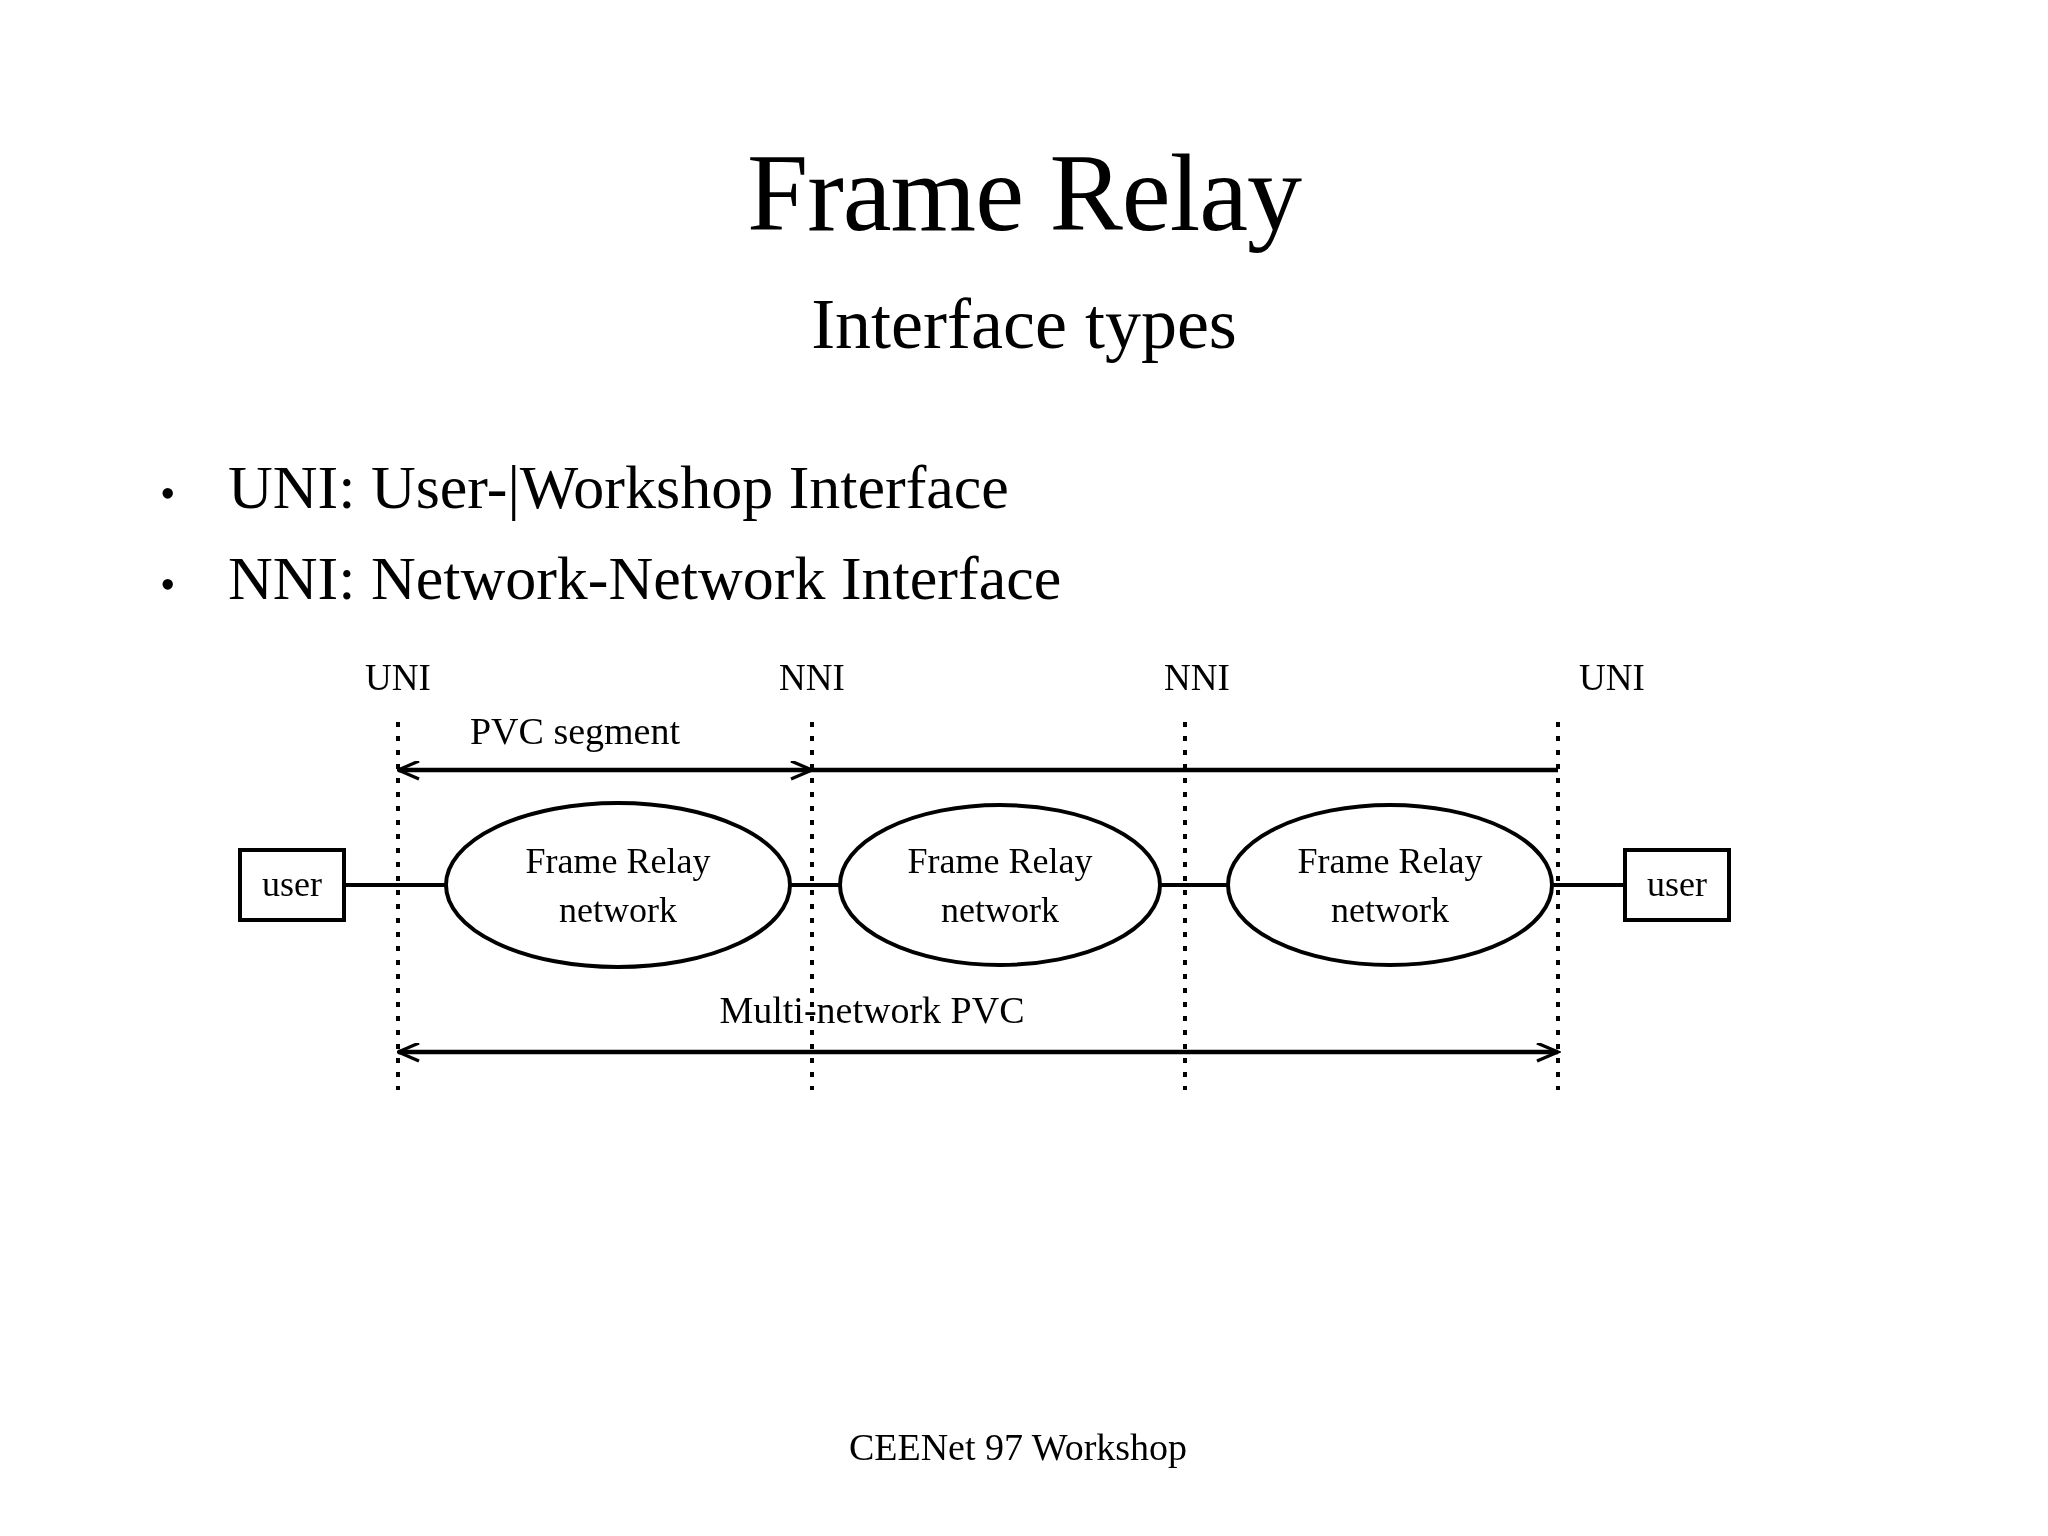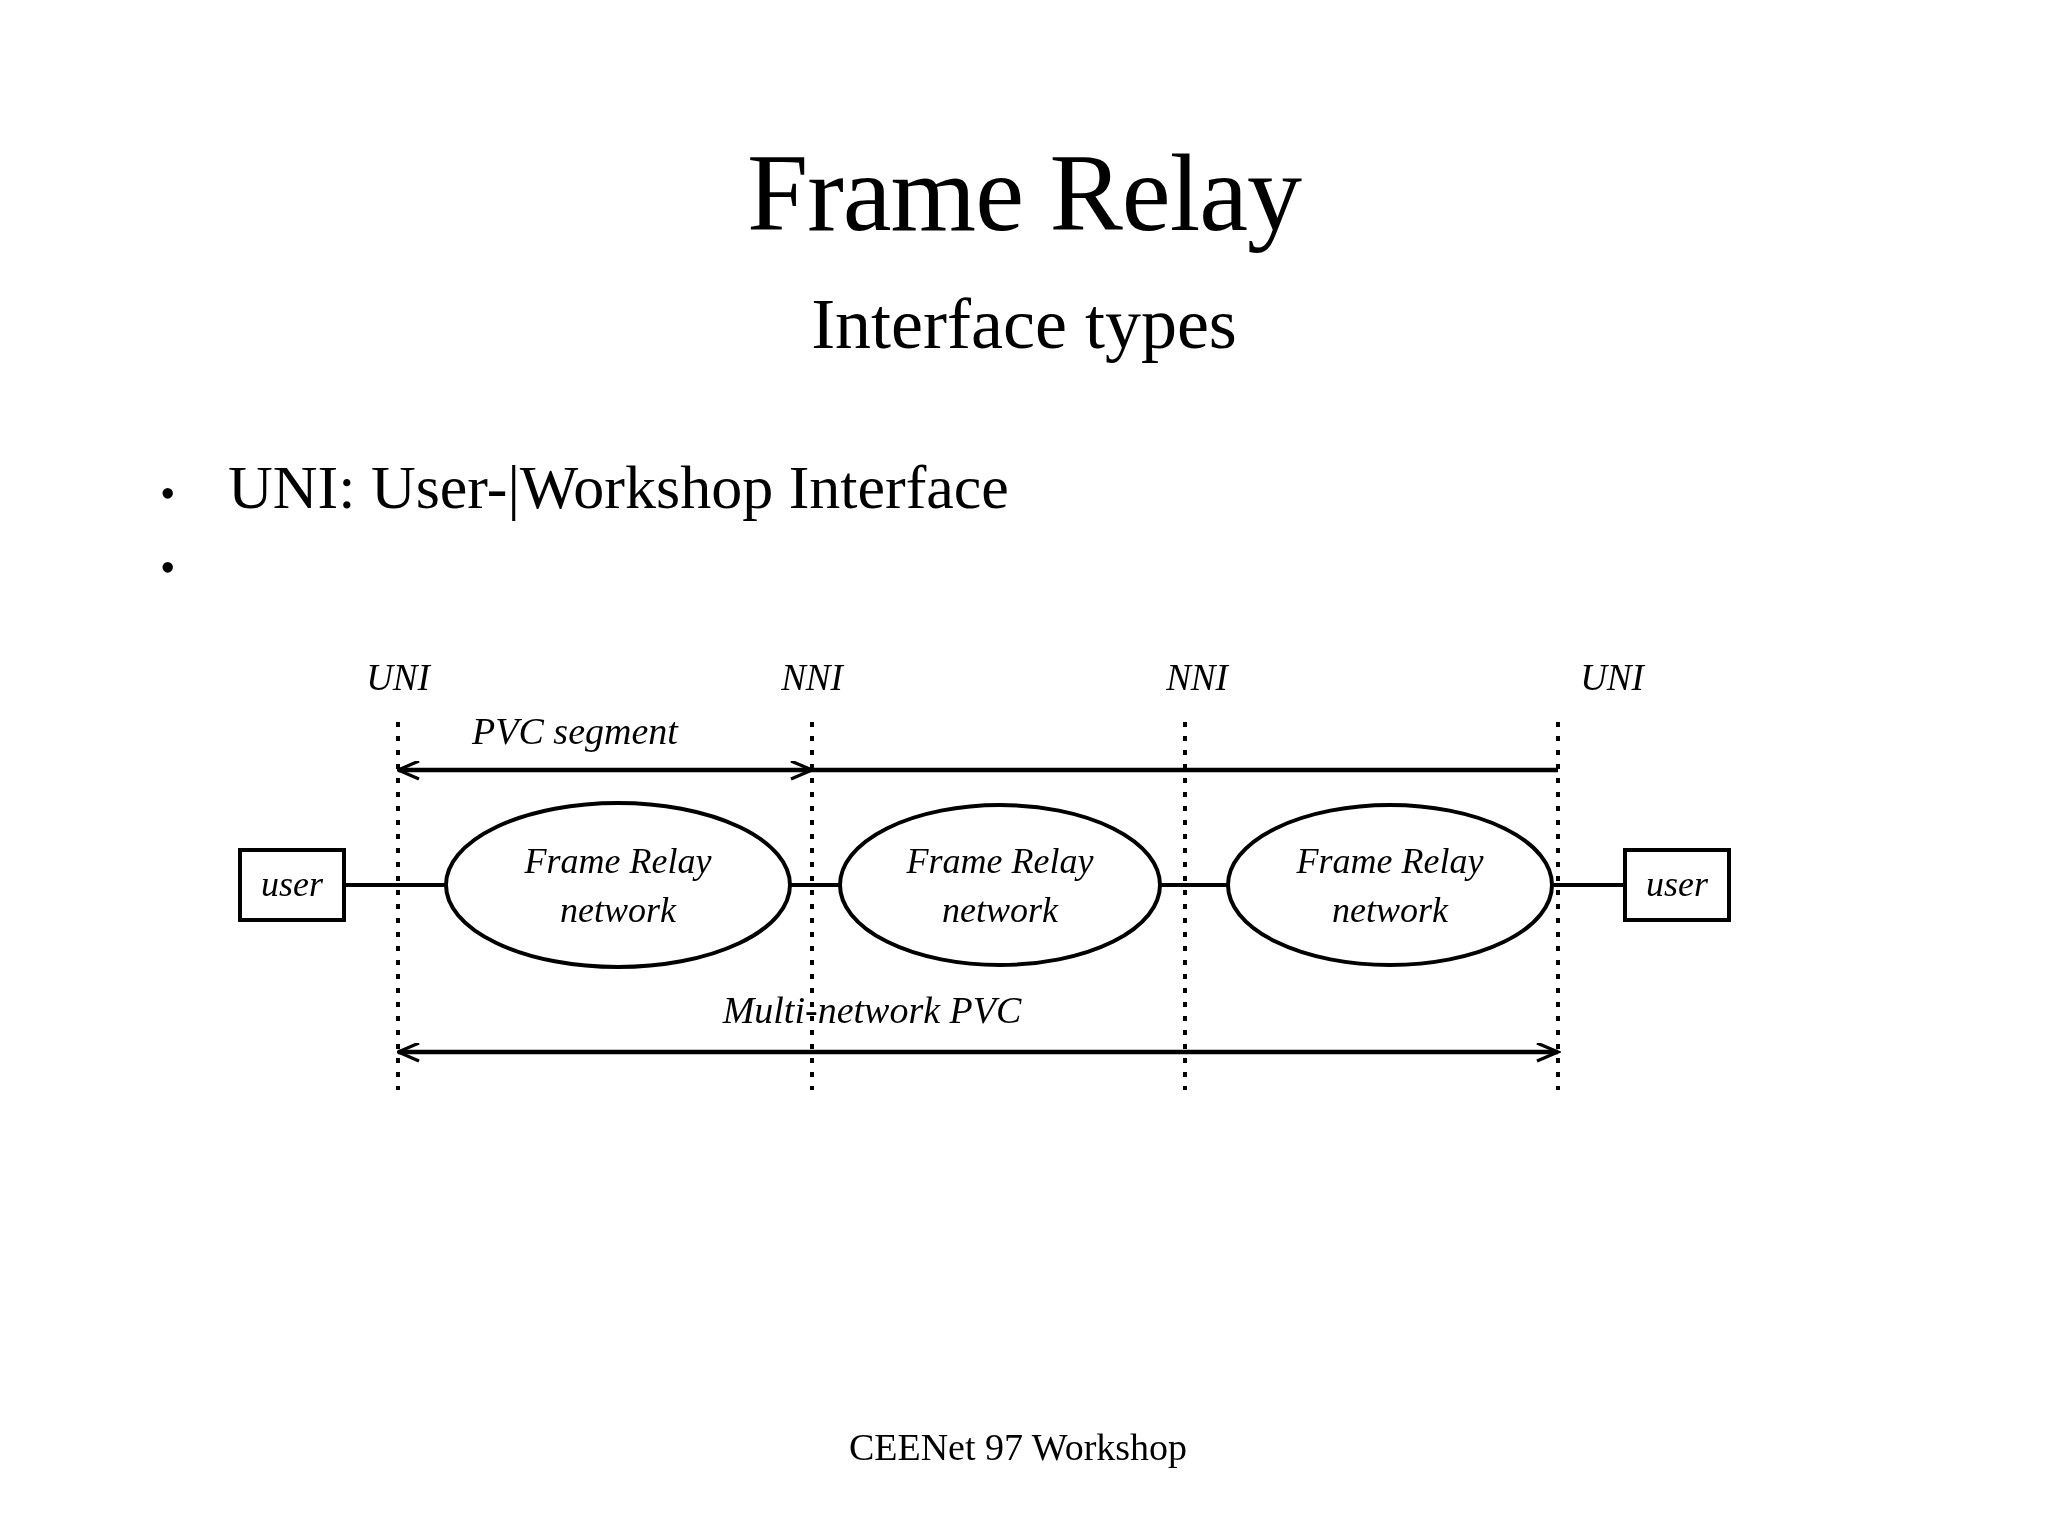--- a/index.html
+++ b/index.html
@@ -70,21 +70,20 @@
     white-space: pre;
   }
 
   
   #diagram {
     position: absolute;
     left: 0;
     top: 660px;
     width: 2048px;
     height: 450px;
-    font-style: italic;
   }
   #diagram svg {
     display: block;
   }
   .dg-label {
     font-family: "Liberation Serif", "DejaVu Serif", serif;
     font-size: 37px;
     fill: #000000;
   }
   .dg-label-mid {
@@ -121,20 +120,21 @@
   <div class="title">Frame Relay</div>
   <div class="subtitle">Interface types</div>
 
   <div class="bullets">
     <div class="bullet-row">
       <span class="bullet-dot">•</span>
       <span class="bullet-text">UNI: User-|Workshop Interface</span>
     </div>
     <div class="bullet-row">
       <span class="bullet-dot">•</span>
+      <span class="bullet-text">NNI: Network-Network Interface</span>
     </div>
   </div>
 
   <div id="diagram">
     <svg width="2048" height="450" viewBox="0 0 2048 450" xmlns="http://www.w3.org/2000/svg">
       <defs>
         <marker id="arrL" markerWidth="26" markerHeight="26" refX="1" refY="9" orient="auto" markerUnits="userSpaceOnUse">
           <path d="M22,0 L1,9 L22,18" fill="none" stroke="#000" stroke-width="3.2"></path>
         </marker>
         <marker id="arrR" markerWidth="26" markerHeight="26" refX="23" refY="9" orient="auto" markerUnits="userSpaceOnUse">

